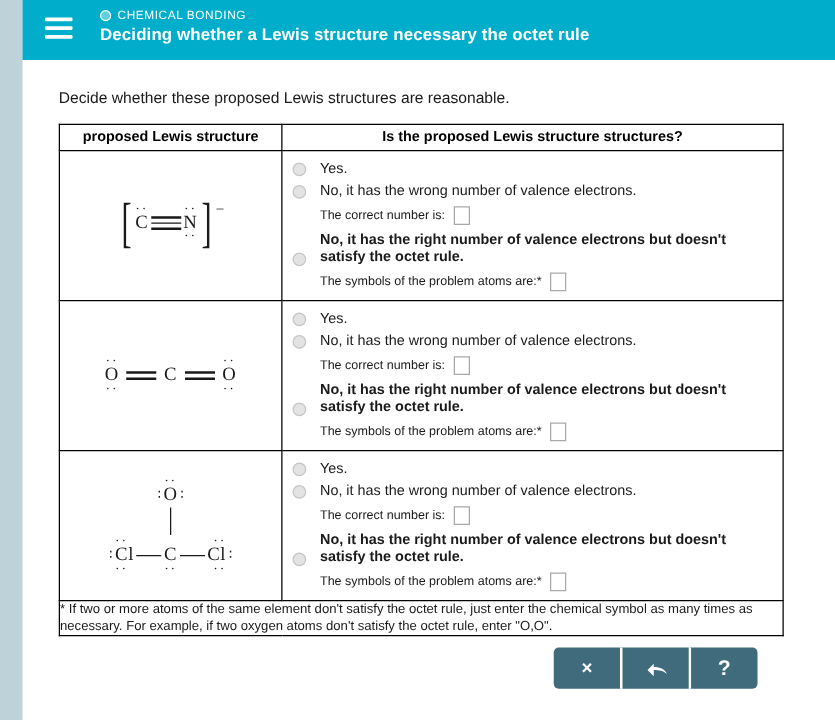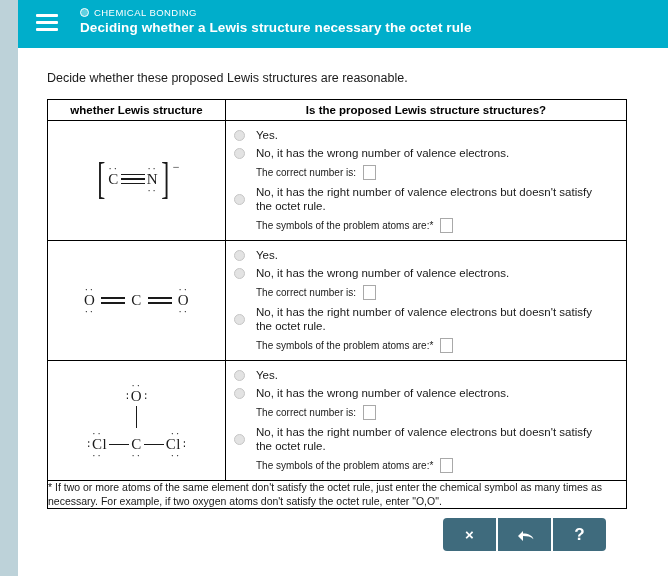--- a/index.html
+++ b/index.html
@@ -290,21 +290,21 @@
   }
   .answer-box {
     width: 13px;
     height: 15px;
     border: 1px solid #a9a9a9;
     background: #ffffff;
     box-sizing: border-box;
     cursor: text;
   }
   .opt-2line .opt-text { max-width: 350px; }
-  .opt-center { align-items: center; }
+  .opt-center { align-items: flex-end; font-weight: bold; }
 
   
   .footnote-cell {
     padding: 6px 9px 7px 9px;
     font-size: 10.5px;
     line-height: 13.5px;
     color: #1a1a1a;
   }
 
   
@@ -354,21 +354,21 @@
   <div id="dropdown-caret"></div>
 </div>
 
 <div id="content">
 
   <div id="prompt">Decide whether these proposed Lewis structures are reasonable.</div>
 
   <table id="question-table">
     <thead>
       <tr>
-        <th class="col-structure">whether Lewis structure</th>
+        <th class="col-structure">proposed Lewis structure</th>
         <th class="col-answer">Is the proposed Lewis structure structures?</th>
       </tr>
     </thead>
     <tbody>
 
       <tr>
         <td class="structure-cell">
           <div class="lewis">
             <span class="bracket-wrap">
               <span class="bracket">[</span>

